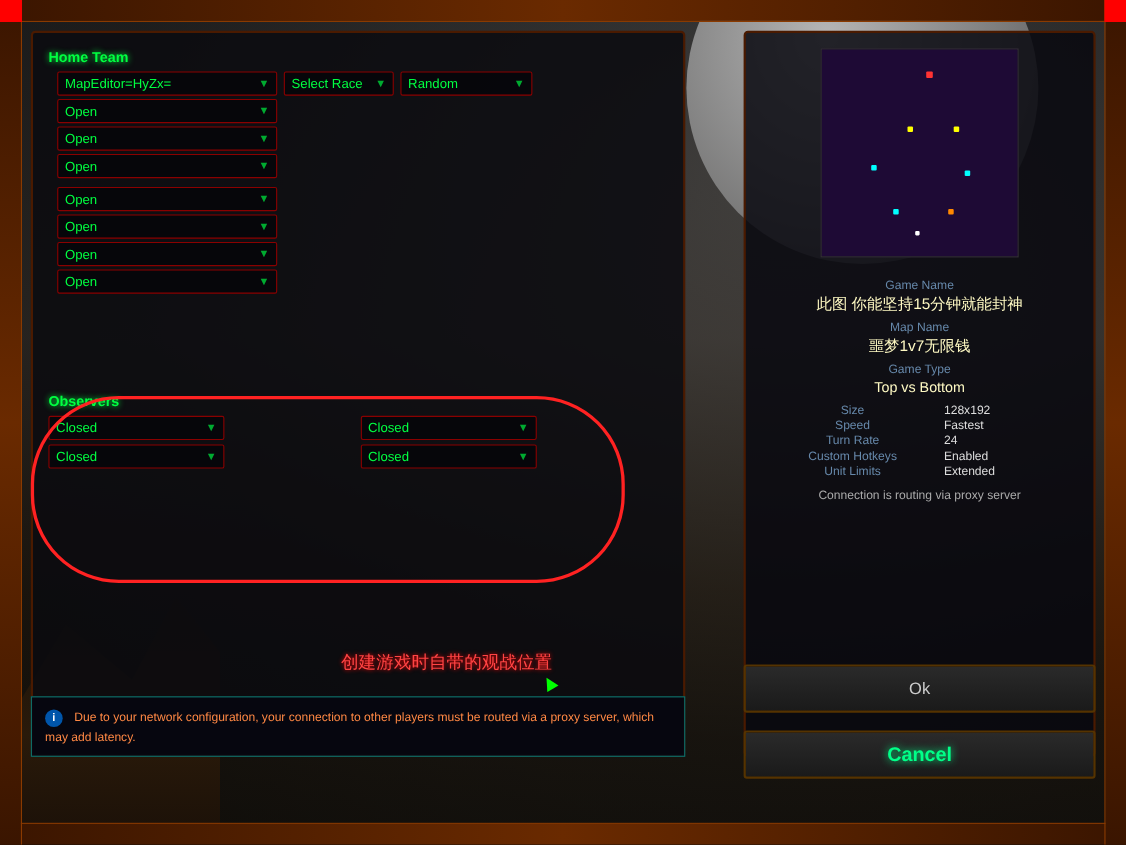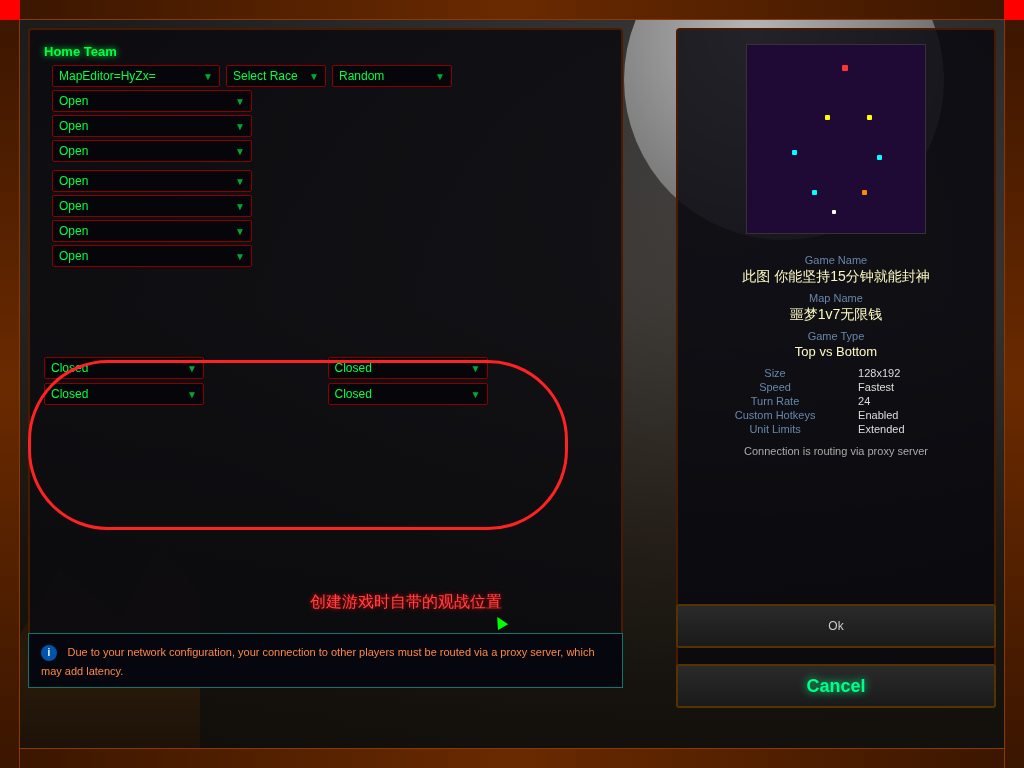--- a/index.html
+++ b/index.html
@@ -92,21 +92,21 @@
       border-radius: 2px;
     }
 
     .dropdown .arrow {
       color: #00aa30;
       margin-left: 6px;
       font-size: 10px;
     }
 
     .dropdown-player {
-      width: 168px;
+      width: 200px;
     }
     .dropdown-race {
       width: 100px;
     }
     .dropdown-random {
       width: 120px;
     }
     .dropdown-open {
       width: 200px;
     }
@@ -319,21 +319,21 @@
     
     .button-ok {
       position: absolute;
       bottom: 120px;
       right: 28px;
       width: 320px;
       height: 44px;
       background: linear-gradient(to bottom, #2a2a2a, #1a1a1a);
       border: 2px solid #553300;
       color: #cccccc;
-      font-size: 12px;
+      font-size: 15px;
       cursor: pointer;
       display: flex;
       align-items: center;
       justify-content: center;
       z-index: 20;
       border-radius: 3px;
     }
 
     .button-cancel {
       position: absolute;
@@ -495,20 +495,21 @@
       <div class="player-row">
         <div class="dropdown dropdown-open">
           <span>Open</span>
           <span class="arrow">▼</span>
         </div>
       </div>
     </div>
   </div>
 
   <div class="observers-section" style="margin-top: 90px;">
+    <div class="section-label">Observers</div>
     <div class="observers-grid">
       <div class="dropdown dropdown-closed">
         <span>Closed</span>
         <span class="arrow">▼</span>
       </div>
       <div class="dropdown dropdown-closed">
         <span>Closed</span>
         <span class="arrow">▼</span>
       </div>
       <div class="dropdown dropdown-closed">

